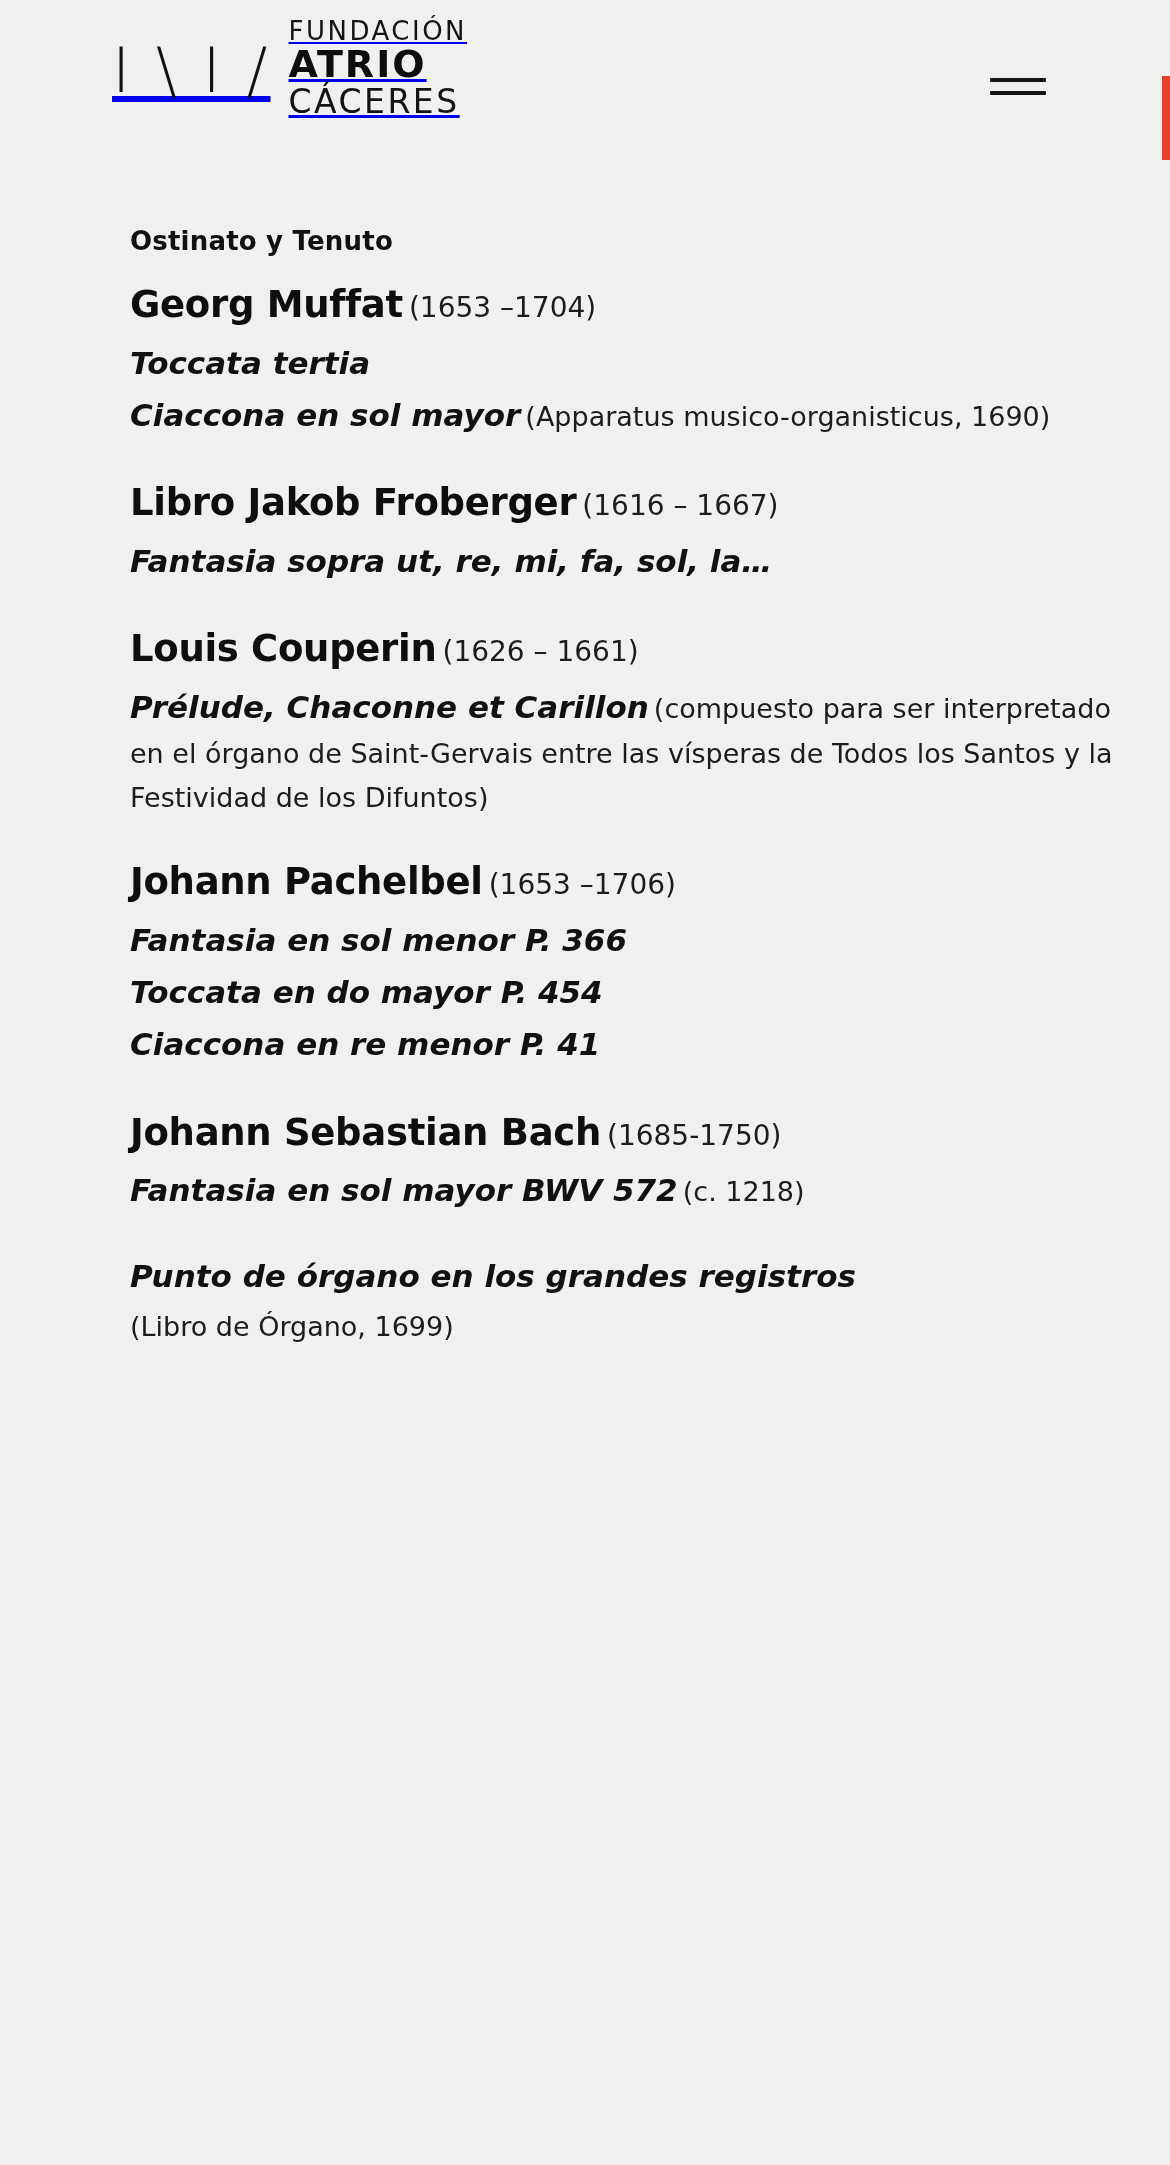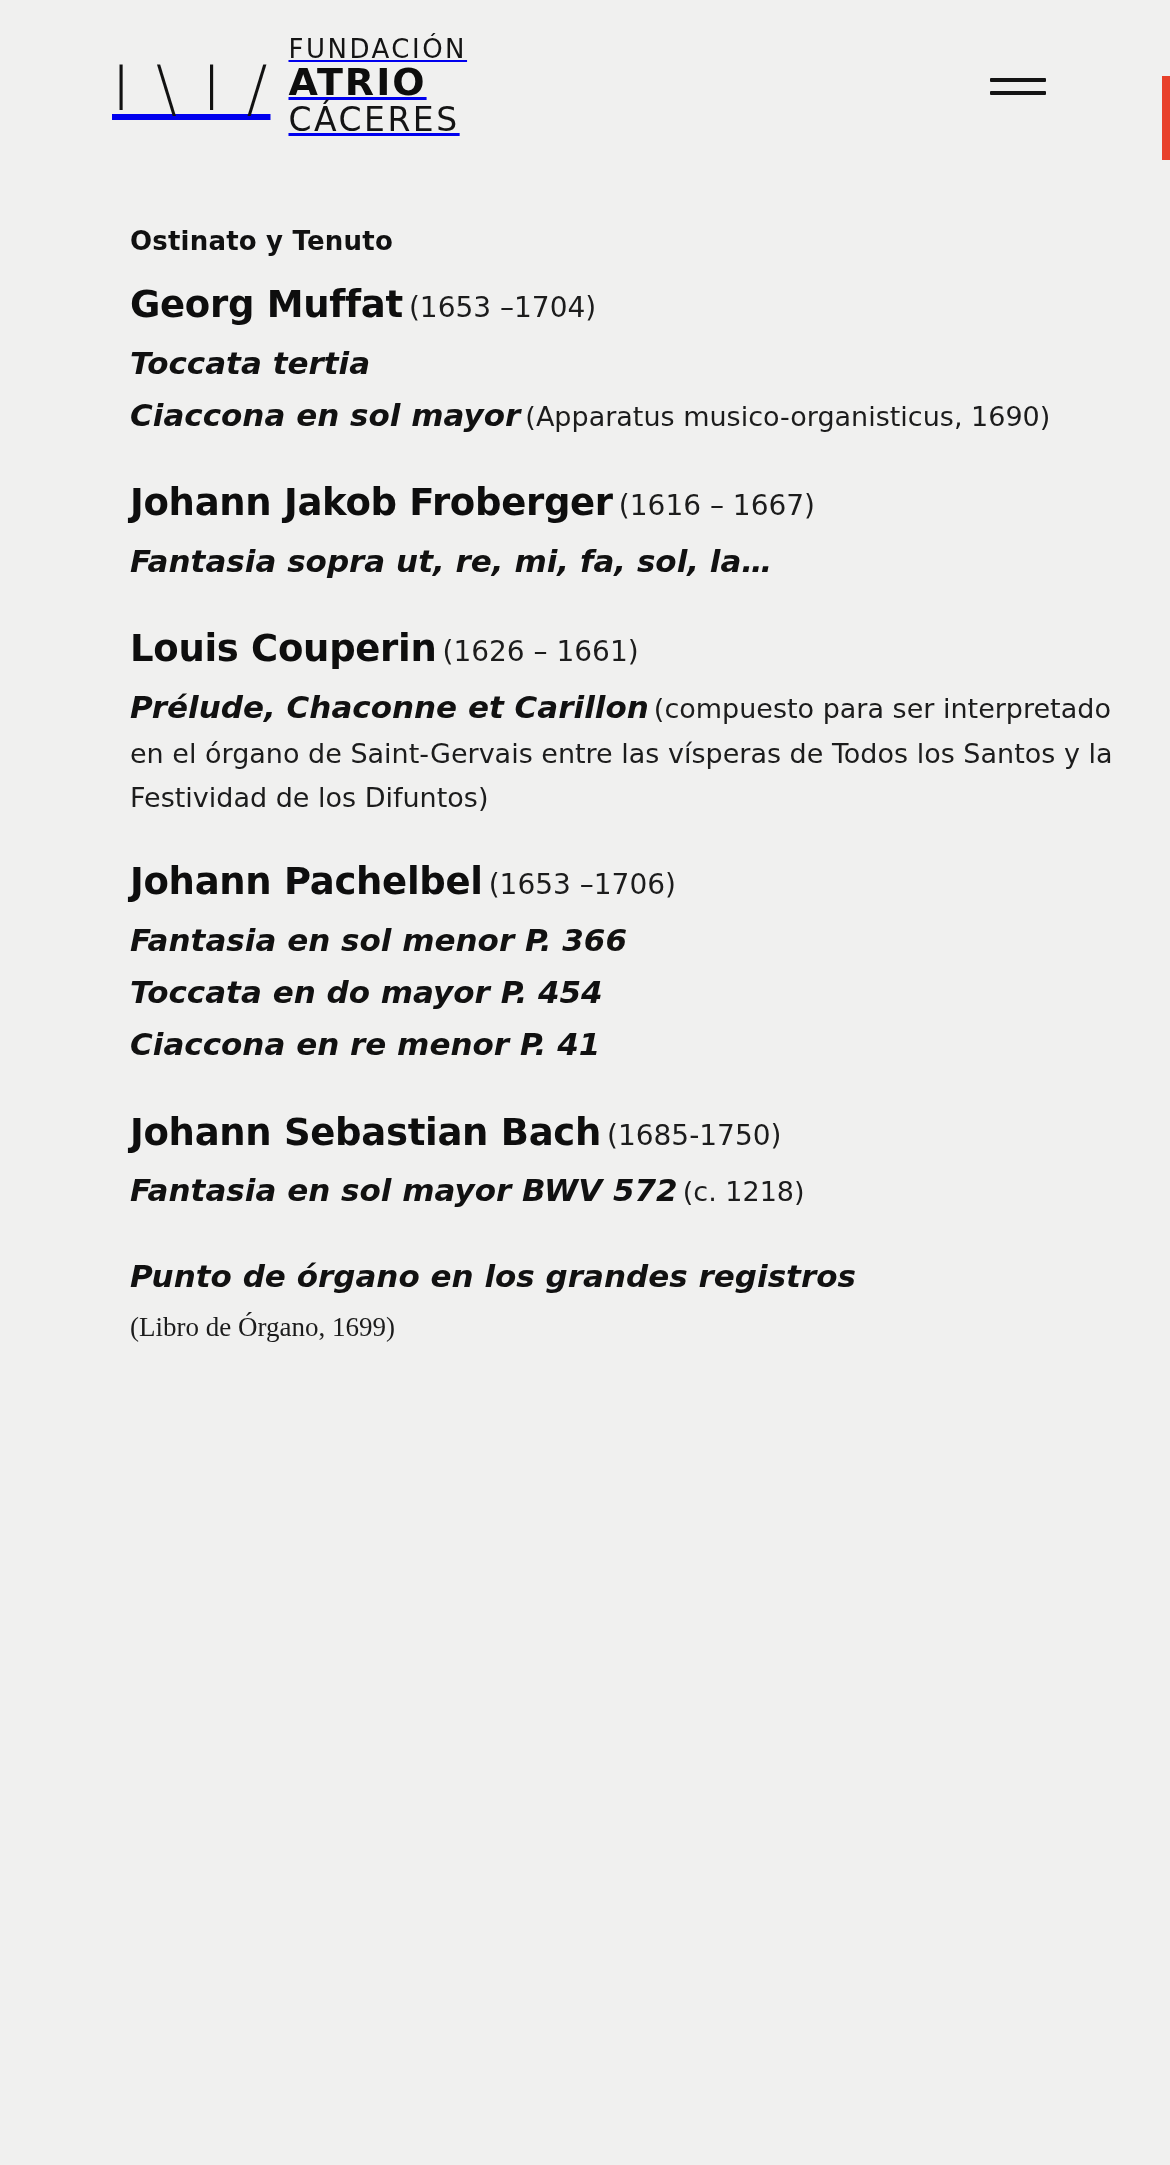--- a/index.html
+++ b/index.html
@@ -19,21 +19,21 @@
 
   
   .site-header {
     position: relative;
     height: 200px;
     padding: 0;
   }
   .logo-block {
     position: absolute;
     left: 112px;
-    top: 36px;
+    top: 18px;
     display: flex;
     align-items: center;
     gap: 18px;
   }
   .logo-mark {
     display: flex;
     align-items: center;
     font-family: "DejaVu Sans", "Liberation Sans", sans-serif;
     font-size: 62px;
     line-height: 1;
@@ -143,21 +143,20 @@
     font-size: 27px;
     font-style: normal;
     font-weight: 400;
     color: #1c1c1c;
   }
   .piece-note-block {
     font-size: 27px;
     line-height: 1.72;
     color: #1c1c1c;
     margin: 0;
-    font-family: Liberation Serif, serif;
   }
   .tight { margin-top: 0; }
 </style>
 </head>
 <body>
 
 <header class="site-header">
 
   <a class="logo-block" href="#">
     <span class="logo-mark">I \ I /</span>
@@ -188,21 +187,21 @@
       <span class="piece-title">Toccata tertia</span>
     </p>
     <p class="piece">
       <span class="piece-title">Ciaccona en sol mayor</span>
       <span class="piece-note">(Apparatus musico-organisticus, 1690)</span>
     </p>
   </section>
 
   <section class="work-group">
     <p class="composer-line">
-      <span class="composer-name">Johann Jakob Froberger</span><span class="composer-dates">(1616 – 1667)</span>
+      <span class="composer-name">Libro Jakob Froberger</span><span class="composer-dates">(1616 – 1667)</span>
     </p>
     <p class="piece">
       <span class="piece-title">Fantasia sopra ut, re, mi, fa, sol, la…</span>
     </p>
   </section>
 
   <section class="work-group">
     <p class="composer-line">
       <span class="composer-name">Louis Couperin</span><span class="composer-dates">(1626 – 1661)</span>
     </p>

